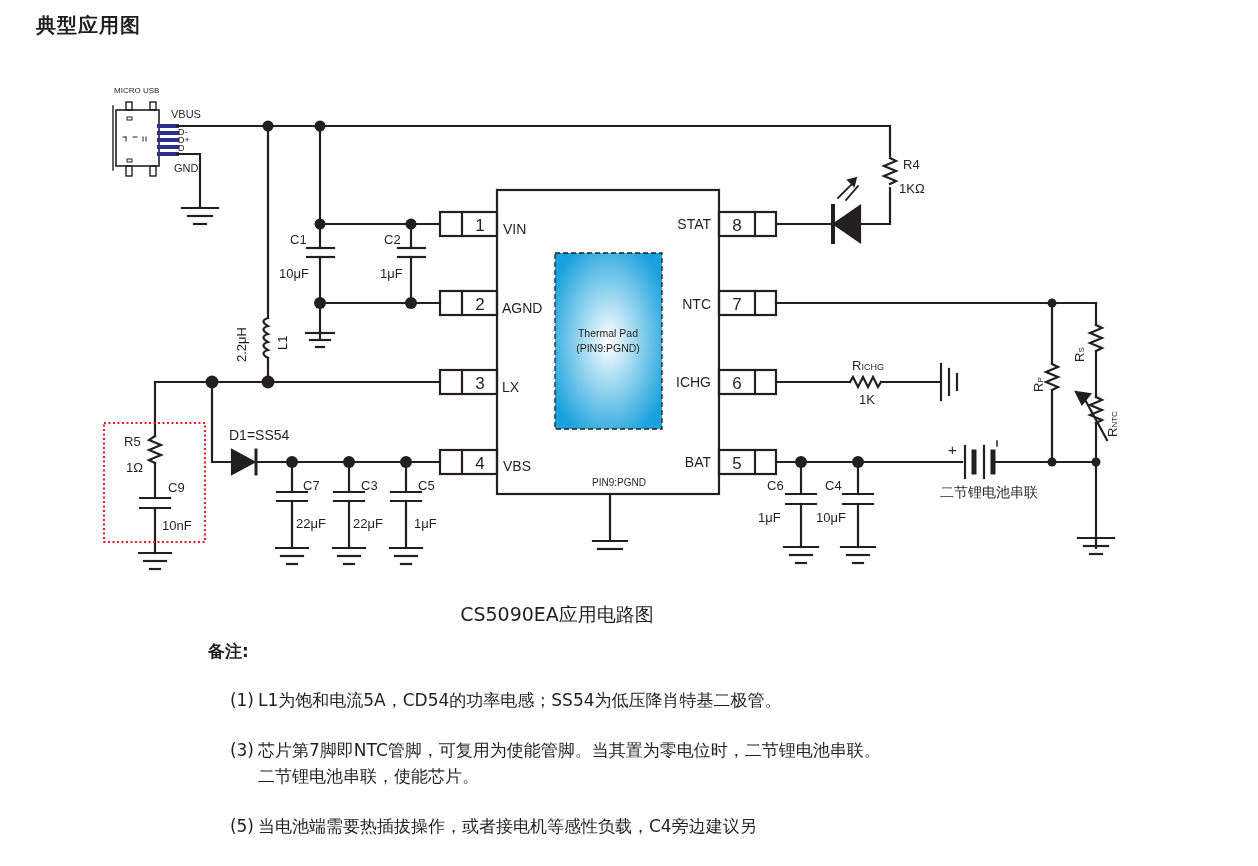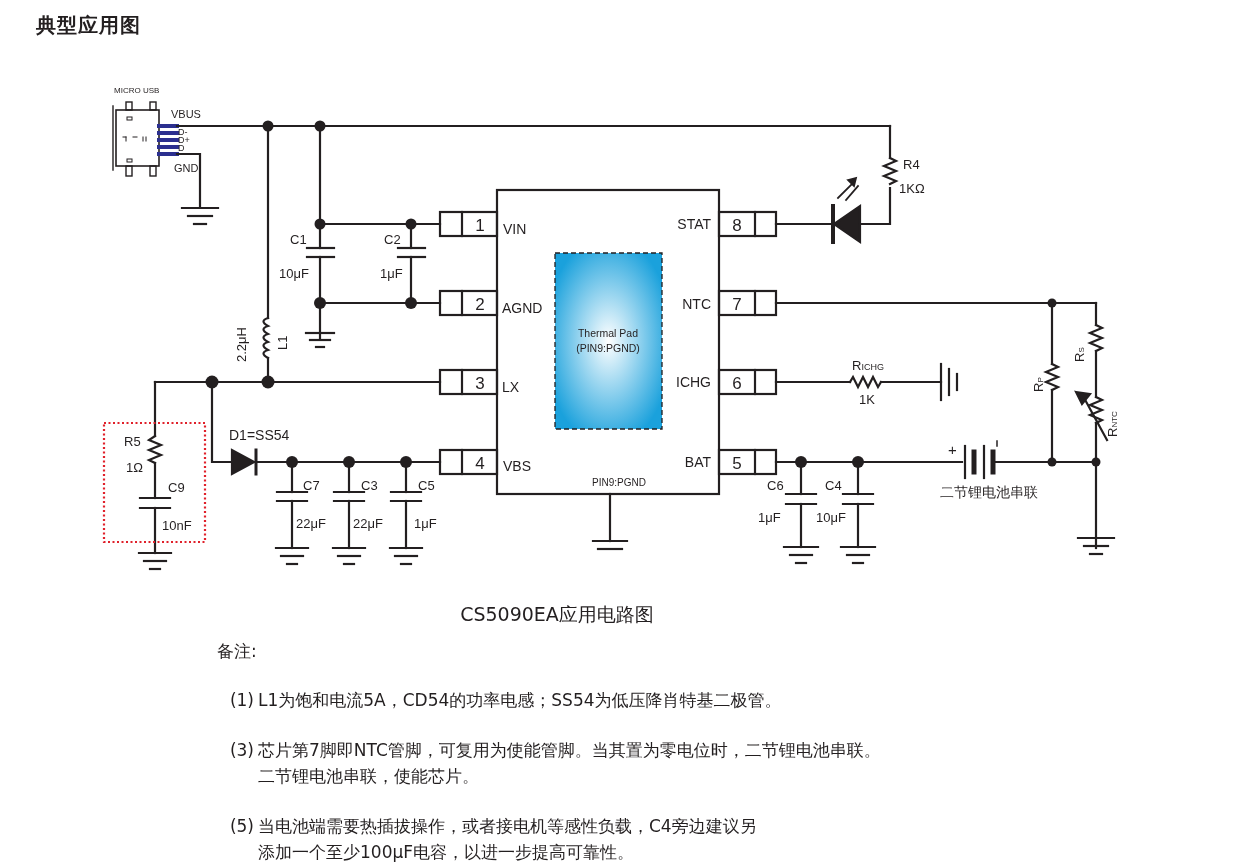--- a/index.html
+++ b/index.html
@@ -5,21 +5,21 @@
   html, body { margin: 0; padding: 0; background: #ffffff; }
   body { width: 1258px; height: 866px; position: relative; overflow: hidden;
          font-family: "Liberation Sans", "DejaVu Sans", sans-serif; color: #231f20; }
   .title { position: absolute; left: 36px; top: 12px; font-size: 20px; font-weight: bold;
            font-family: "DejaVu Sans", sans-serif; letter-spacing: 1px; }
   svg.schem { position: absolute; left: 0; top: 0; }
   svg text { font-family: "Liberation Sans", "DejaVu Sans", sans-serif; fill: #231f20; }
   .caption { position: absolute; left: 0; width: 1114px; top: 602px; text-align: center;
              font-size: 19px; font-family: "DejaVu Sans", sans-serif; padding-left: 0; }
   .notes { position: absolute; left: 208px; top: 640px; font-family: "DejaVu Sans", sans-serif; }
-  .notes-title { font-weight: normal; font-size: 17px; margin-bottom: 4px; margin-left: 9px; }
+  .notes-title { font-weight: bold; font-size: 17px; margin-bottom: 4px; }
   .note { font-size: 17px; line-height: 26px; white-space: nowrap; margin-top: 24px; }
   .note .num { display: inline-block; width: 46px; text-align: right; padding-right: 4px; }
   .note .cont { display: block; padding-left: 50px; }
 </style>
 </head>
 <body>
 
 <div class="title">典型应用图</div>
 
 <svg class="schem" width="1258" height="600" viewBox="0 0 1258 600">
@@ -322,15 +322,14 @@
   <div class="notes-title">备注:</div>
   <div class="note">
     <span class="num">(1)</span><span>L1为饱和电流5A，CD54的功率电感；SS54为低压降肖特基二极管。</span>
   </div>
   <div class="note">
     <span class="num">(3)</span><span>芯片第7脚即NTC管脚，可复用为使能管脚。当其置为零电位时，二节锂电池串联。</span>
     <span class="cont">二节锂电池串联，使能芯片。</span>
   </div>
   <div class="note">
     <span class="num">(5)</span><span>当电池端需要热插拔操作，或者接电机等感性负载，C4旁边建议另</span>
-    <span class="cont">添加一个至少100μF电容，以进一步提高可靠性。</span>
   </div>
 </div>
 
 </body></html>

